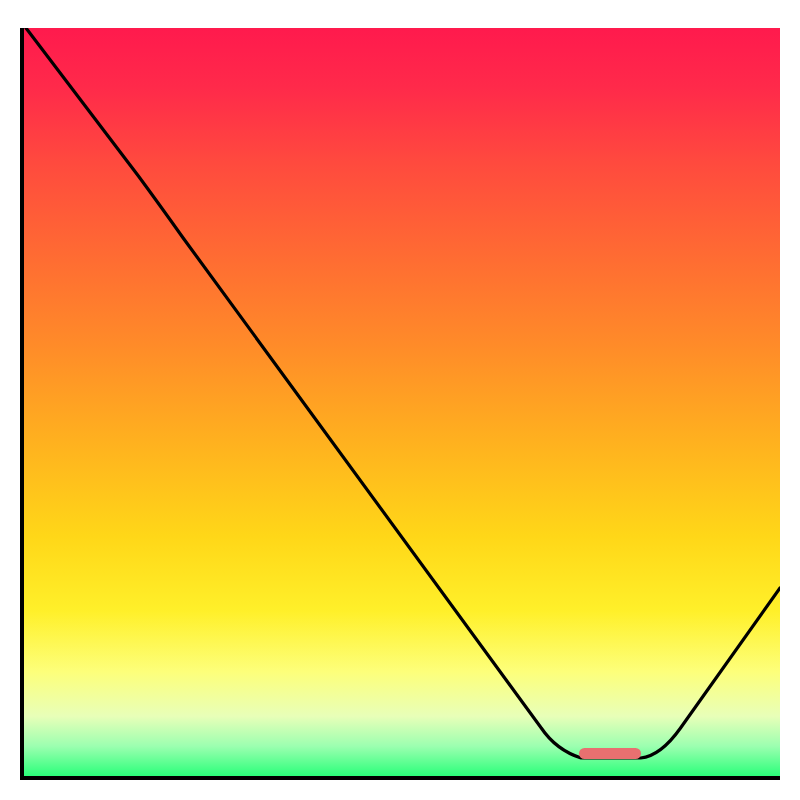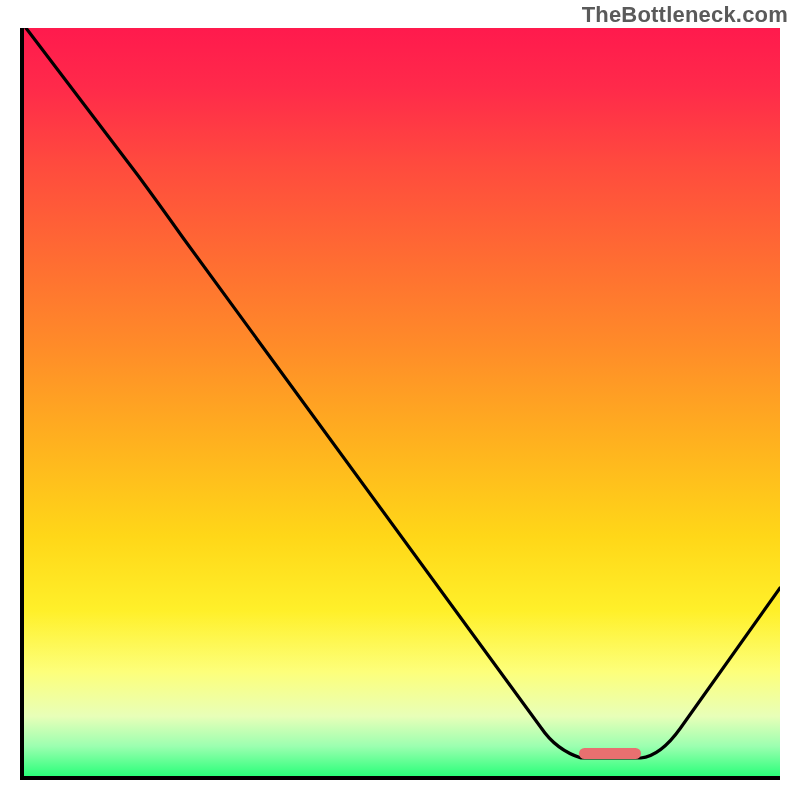--- a/index.html
+++ b/index.html
@@ -72,21 +72,20 @@
     position: absolute;
     height: 11px;
     border-radius: 6px;
     background: #e87070;
   }
 </style>
 </head>
 <body>
 <div class="container">
 
-  <div class="watermark">TheBottleneck.com</div>
 
   <div class="plot-area">
     <div class="gradient"></div>
 
     <svg class="curve" viewBox="0 0 760 748" preserveAspectRatio="none">
       <path d="
         M 2 0
         L 115 148
         Q 135 175 160 210
         L 520 700

